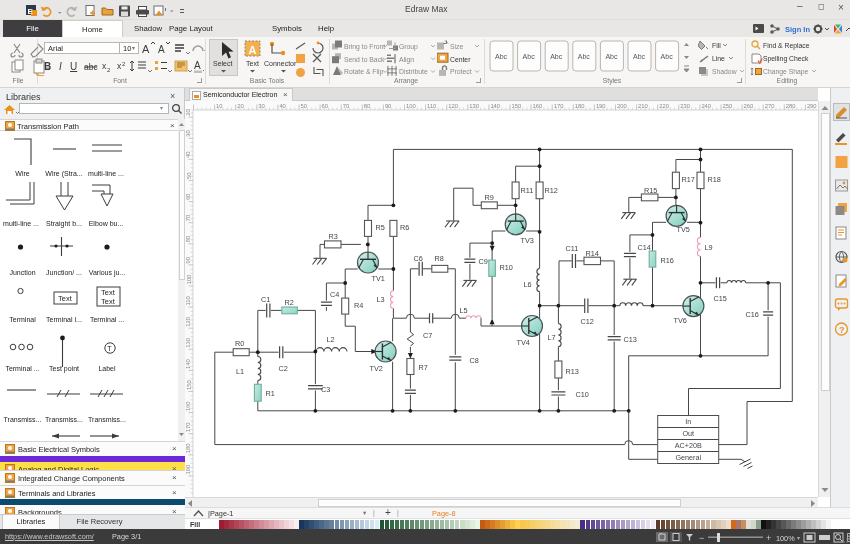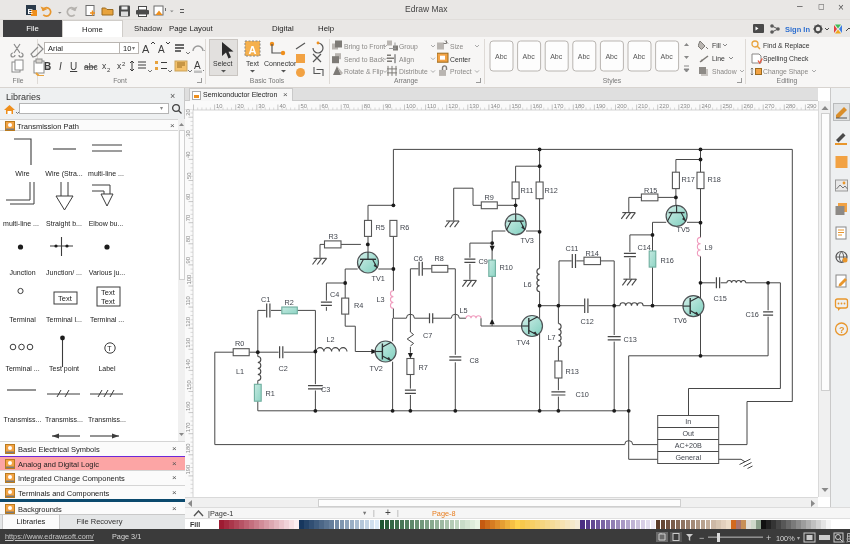--- a/index.html
+++ b/index.html
@@ -39,21 +39,21 @@
 </div>
   </div>
 
 <div class="a" style="left:0;top:20px;width:850px;height:17px;background:#e9e7e5">
 <div class="a" style="left:3px;top:0;width:59px;height:17px;background:#3e3e40;color:#fff;font-size:7.8px;text-align:center;line-height:17px">File</div>
 <div class="a" style="left:62px;top:0;width:61px;height:17px;background:#fff;border:1px solid #d0cdc9;border-bottom:none;color:#1e1e1e;font-size:7.8px;text-align:center;line-height:17px">Home</div>
 
 <div class="a" style="left:134px;top:0;height:17px;color:#1e1e1e;font-size:7.8px;line-height:17px">Shadow</div>
 <div class="a" style="left:169px;top:0;height:17px;color:#1e1e1e;font-size:7.8px;line-height:17px">Page Layout</div>
 <div class="a" style="left:243px;top:13px;height:17px;color:#1e1e1e;font-size:13px;line-height:17px">View</div>
-<div class="a" style="left:272px;top:0;height:17px;color:#1e1e1e;font-size:7.8px;line-height:17px">Digital</div>
+<div class="a" style="left:272px;top:0;height:17px;color:#1e1e1e;font-size:7.8px;line-height:17px">Symbols</div>
 <div class="a" style="left:318px;top:0;height:17px;color:#1e1e1e;font-size:7.8px;line-height:17px">Help</div>
 <svg class="a" style="left:752px;top:2px" width="98" height="14">
  <rect x="1" y="2" width="11" height="9" rx="1" fill="#4a4a4a"></rect>
       <path d="M3.5 4.5 l3 2 -3 2 z" fill="#fff"></path>
  <circle cx="20" cy="4" r="1.8" fill="#5a5a5a"></circle>
       <circle cx="20" cy="10" r="1.8" fill="#5a5a5a"></circle>
       <circle cx="26" cy="7" r="1.8" fill="#5a5a5a"></circle>
       <path d="M20 4 l6 3 -6 3" stroke="#5a5a5a" fill="none"></path>
  <text x="33" y="10" font-size="7.5" fill="#2e6fd0" font-weight="bold">Sign In</text>
  <circle cx="66" cy="7" r="3.2" fill="none" stroke="#4a4a4a" stroke-width="2"></circle>
@@ -342,21 +342,21 @@
 </div>
 <div class="a" style="left:0;top:353.0px;width:220px;height:14.5px;background:#fbfbfb;border-top:1px solid #d5d5d5">
  <svg class="a" style="left:5px;top:2px" width="10" height="10">
         <rect x="0.5" y="0.5" width="9" height="9" fill="#f2a243" stroke="#b97a1e"></rect>
         <circle cx="5" cy="4" r="2" fill="#fff"></circle>
         <rect x="1" y="7.5" width="8" height="1.5" fill="#7a7a7a"></rect>
       </svg>
  <div class="a" style="left:18px;top:3px;font-size:7.5px;color:#222">Basic Electrical Symbols</div>
  <div class="a" style="left:172px;top:2px;font-size:8px;color:#555">×</div>
     </div>
-<div class="a" style="left:0;top:367.5px;width:185px;height:14.5px;background:#fca5a5;border-top:1px solid #6d28d9">
+<div class="a" style="left:0;top:367.5px;width:185px;height:14.5px;background:#fde047;border-top:6px solid #6d28d9">
  <svg class="a" style="left:5px;top:2px" width="10" height="10">
         <rect x="0.5" y="0.5" width="9" height="9" fill="#f2a243" stroke="#b97a1e"></rect>
         <circle cx="5" cy="4" r="2" fill="#fff"></circle>
         <rect x="1" y="7.5" width="8" height="1.5" fill="#7a7a7a"></rect>
       </svg>
  <div class="a" style="left:18px;top:3px;font-size:7.5px;color:#222">Analog and Digital Logic</div>
  <div class="a" style="left:172px;top:2px;font-size:8px;color:#555">×</div>
     </div>
 <div class="a" style="left:0;top:382.0px;width:185px;height:14.5px;background:#fbfbfb;border-top:1px solid #d5d5d5">
  <svg class="a" style="left:5px;top:2px" width="10" height="10">
@@ -366,24 +366,24 @@
       </svg>
  <div class="a" style="left:18px;top:3px;font-size:7.5px;color:#222">Integrated Change Components</div>
  <div class="a" style="left:172px;top:2px;font-size:8px;color:#555">×</div>
     </div>
 <div class="a" style="left:0;top:396.5px;width:185px;height:14.5px;background:#fbfbfb;border-top:1px solid #d5d5d5">
  <svg class="a" style="left:5px;top:2px" width="10" height="10">
         <rect x="0.5" y="0.5" width="9" height="9" fill="#f2a243" stroke="#b97a1e"></rect>
         <circle cx="5" cy="4" r="2" fill="#fff"></circle>
         <rect x="1" y="7.5" width="8" height="1.5" fill="#7a7a7a"></rect>
       </svg>
- <div class="a" style="left:18px;top:3px;font-size:7.5px;color:#222">Terminals and Components</div>
+ <div class="a" style="left:18px;top:3px;font-size:7.5px;color:#222">Terminals and Libraries</div>
  <div class="a" style="left:172px;top:2px;font-size:8px;color:#555">×</div>
     </div>
-<div class="a" style="left:0;top:411.0px;width:185px;height:14.5px;background:#fbfbfb;border-top:3px solid #0c4a6e">
+<div class="a" style="left:0;top:411.0px;width:185px;height:14.5px;background:#fbfbfb;border-top:6px solid #0c4a6e">
  <svg class="a" style="left:5px;top:2px" width="10" height="10">
         <rect x="0.5" y="0.5" width="9" height="9" fill="#f2a243" stroke="#b97a1e"></rect>
         <circle cx="5" cy="4" r="2" fill="#fff"></circle>
         <rect x="1" y="7.5" width="8" height="1.5" fill="#7a7a7a"></rect>
       </svg>
  <div class="a" style="left:18px;top:3px;font-size:7.5px;color:#222">Backgrounds</div>
  <div class="a" style="left:172px;top:2px;font-size:8px;color:#555">×</div>
     </div>
 <div class="a" style="left:0;top:425.5px;width:185px;height:15.5px;background:#e4e6e7;border-top:1px solid #c9c9c9">
 <div class="a" style="left:2px;top:0;width:58px;height:15px;background:#fbfbfb;border:1px solid #c9c9c9;border-top:none;font-size:7.5px;color:#222;text-align:center;line-height:14px">Libraries</div>

